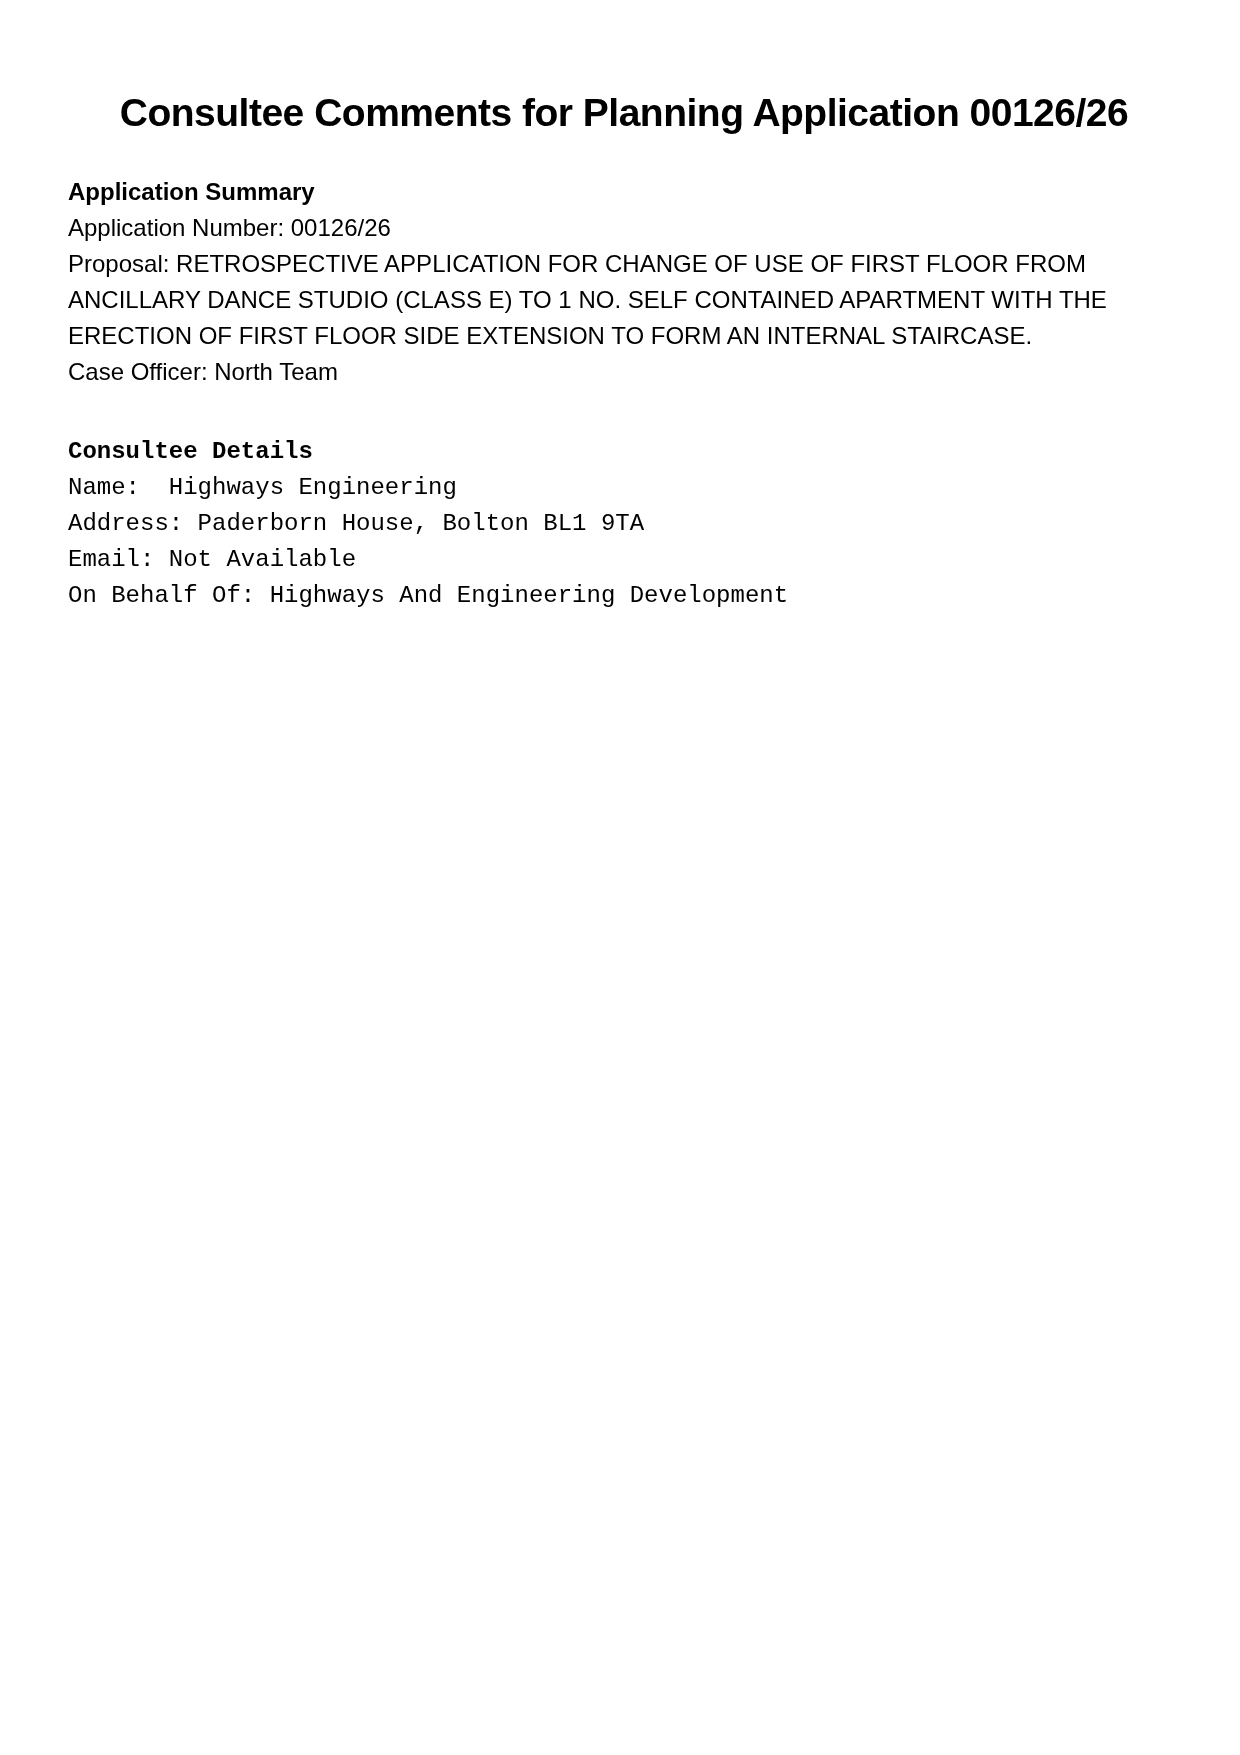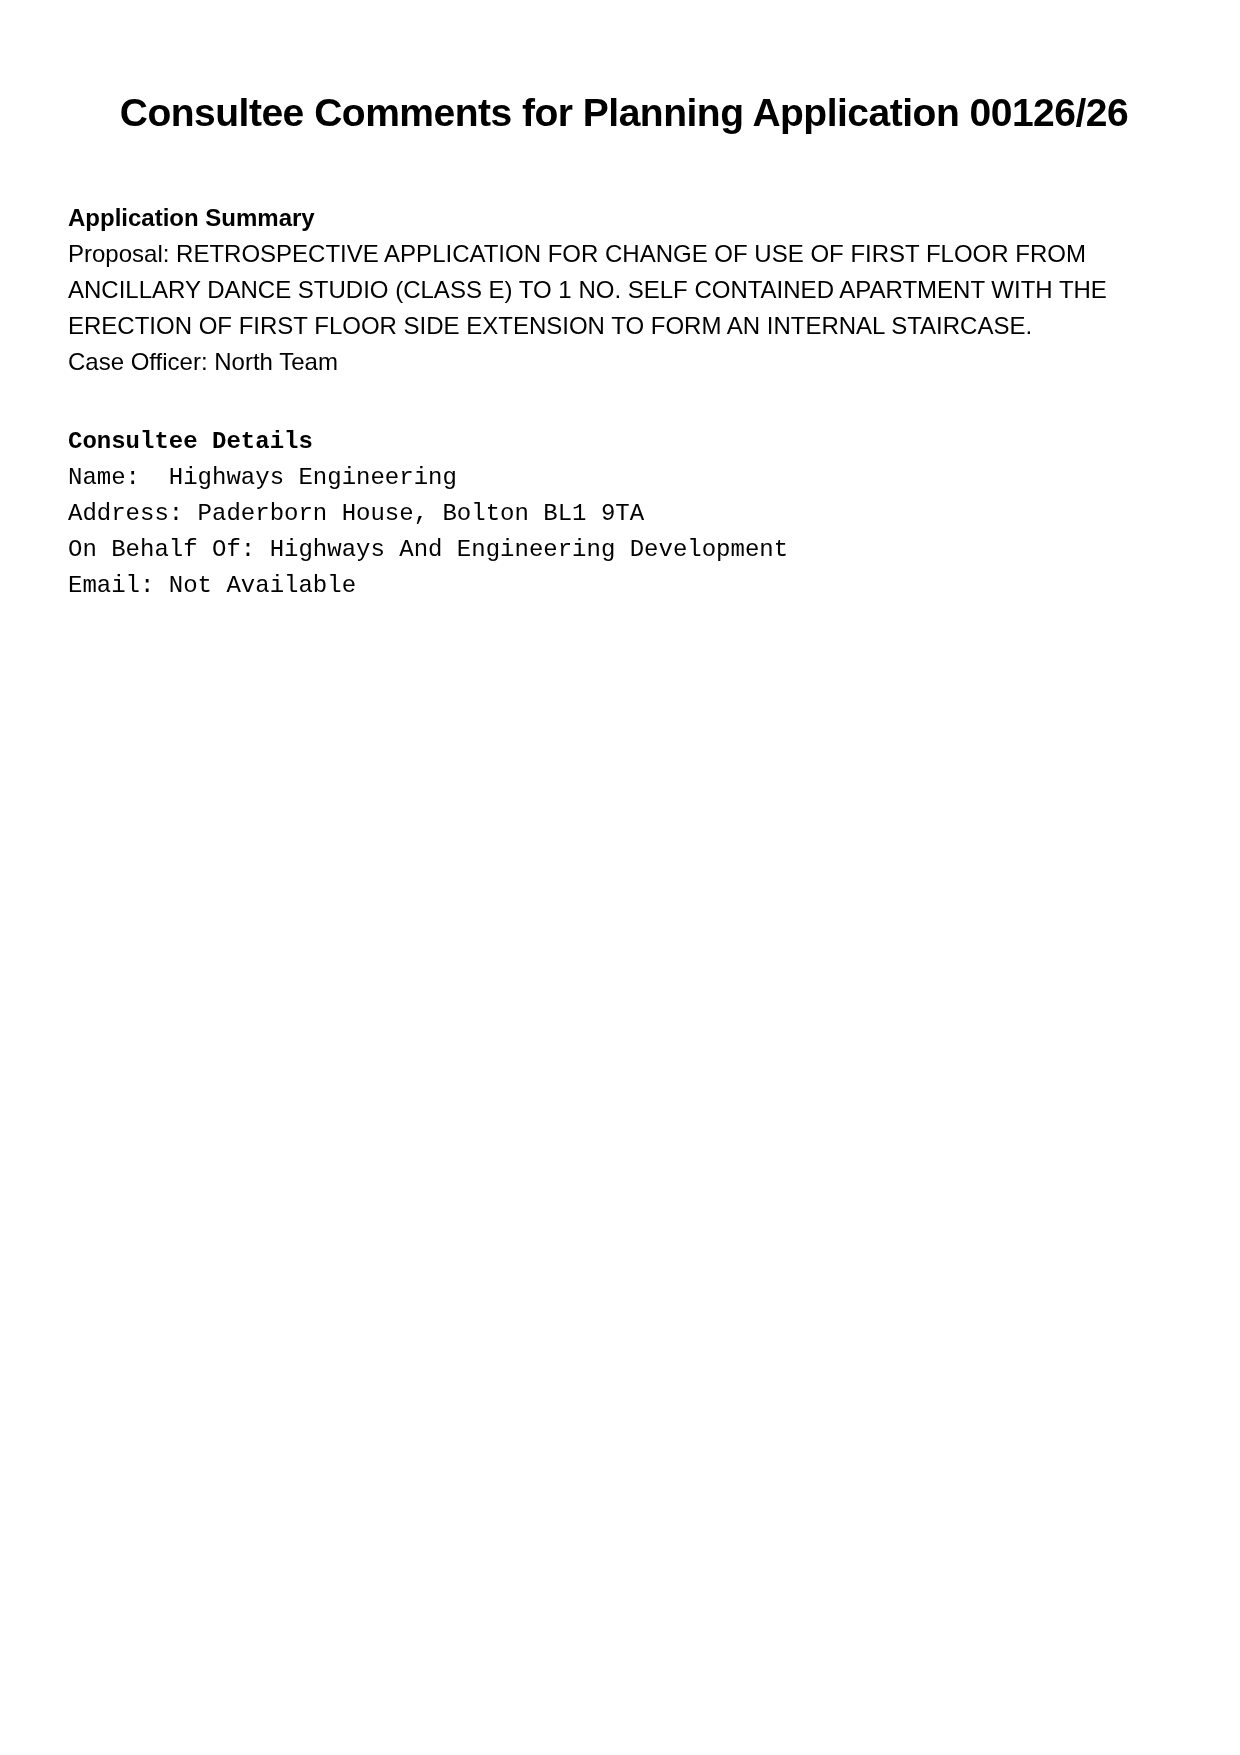--- a/index.html
+++ b/index.html
@@ -24,21 +24,21 @@
   .doc-title {
     margin: 0;
     font-size: 39px;
     font-weight: bold;
     line-height: 1.2;
     text-align: center;
     letter-spacing: -0.5px;
     white-space: nowrap;
   }
   section { display: block; }
-  .sec-first   { margin-top: 63px; }
+  .sec-first   { margin-top: 37px; }
   .sec-later   { margin-top: 44px; font-family: Liberation Mono, monospace; }
   .sec-heading {
     margin: 0;
     font-size: 24px;
     font-weight: bold;
     line-height: 36px;
   }
   .line, .para {
     margin: 0;
     font-size: 24px;
@@ -50,26 +50,27 @@
 </style>
 </head>
 <body>
 
 <div class="doc">
 
   <h1 class="doc-title">Consultee Comments for Planning Application 00126/26</h1>
 
   <section class="sec-first">
     <h2 class="sec-heading">Application Summary</h2>
+    <div class="line">Application Number: 00126/26</div>
     <div class="line">Proposal: RETROSPECTIVE APPLICATION FOR CHANGE OF USE OF FIRST FLOOR FROM ANCILLARY DANCE STUDIO (CLASS E) TO 1 NO. SELF CONTAINED APARTMENT WITH THE ERECTION OF FIRST FLOOR SIDE EXTENSION TO FORM AN INTERNAL STAIRCASE.</div>
     <div class="line">Case Officer: North Team</div>
   </section>
 
   <section class="sec-later">
     <h2 class="sec-heading">Consultee Details</h2>
     <div class="line">Name:  Highways Engineering</div>
     <div class="line">Address: Paderborn House, Bolton BL1 9TA</div>
+    <div class="line">Email: Not Available</div>
     <div class="line">On Behalf Of: Highways And Engineering Development</div>
-    <div class="line">Email: Not Available</div>
   </section>
 
 
 </div>
 
 </body></html>

